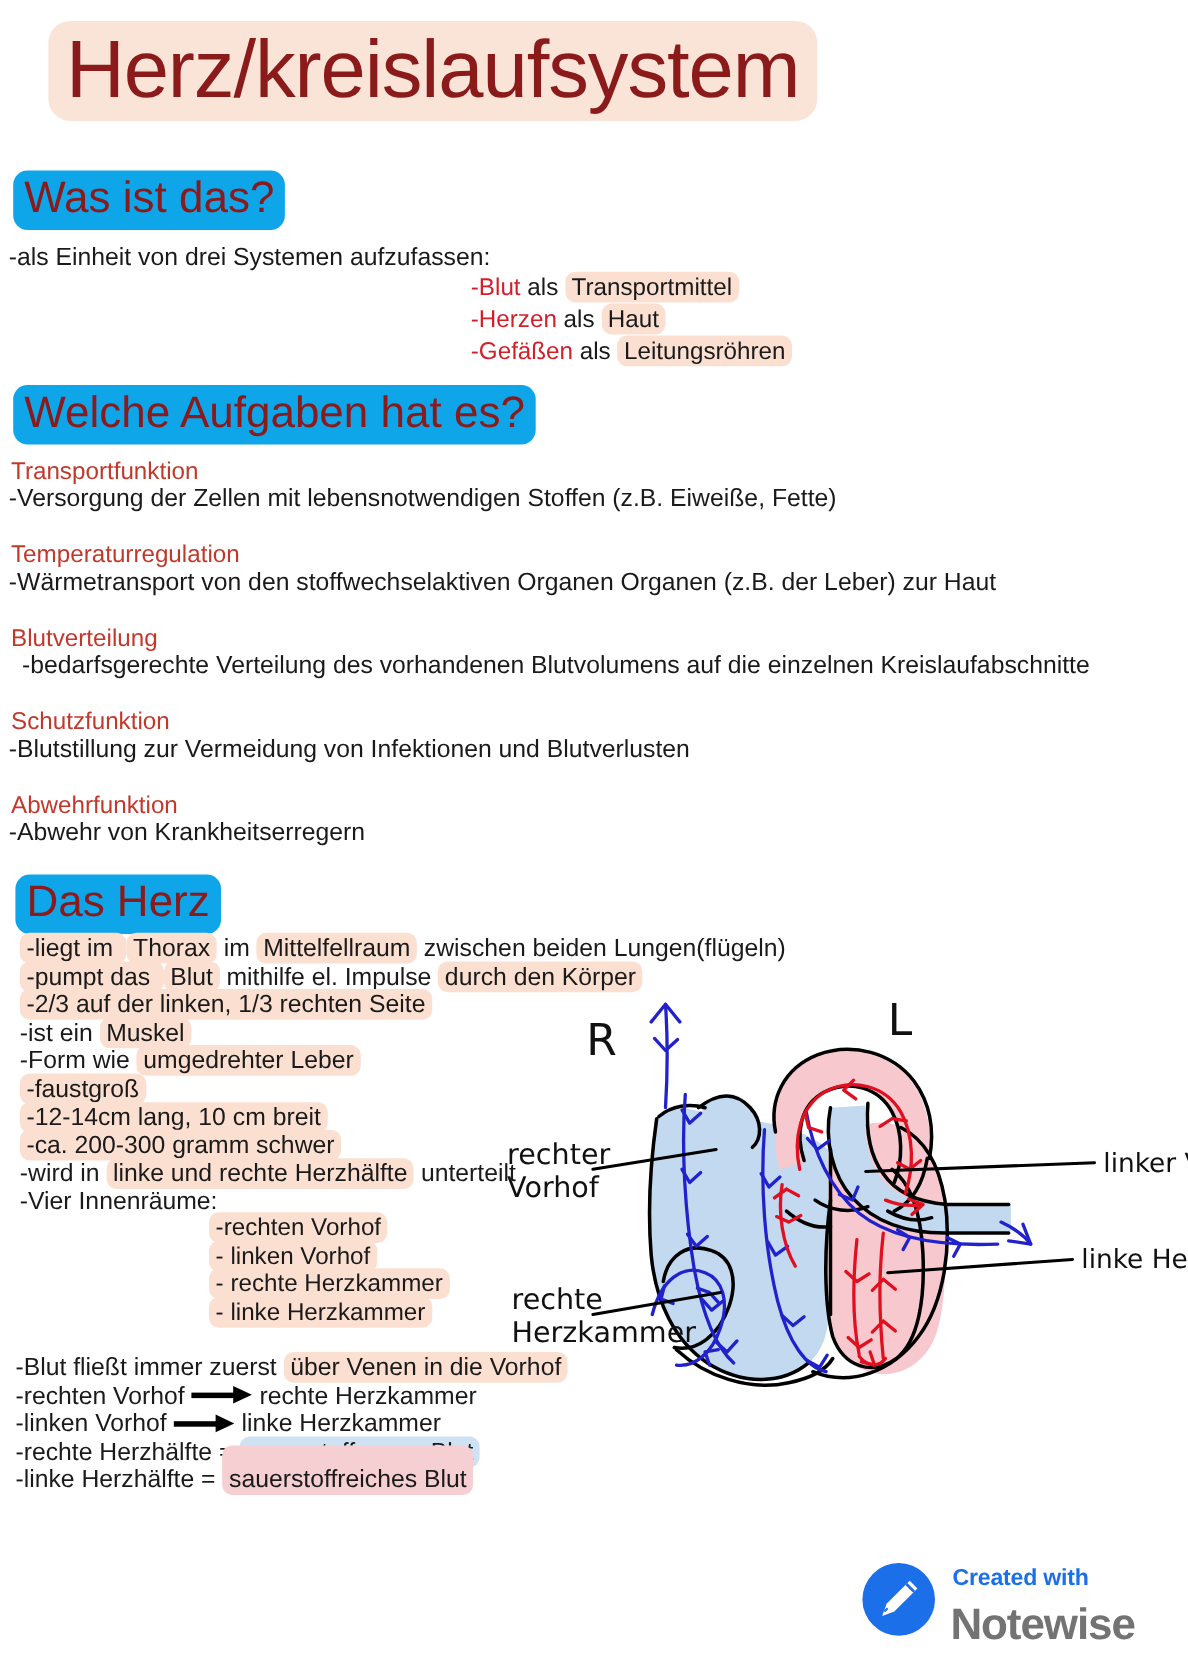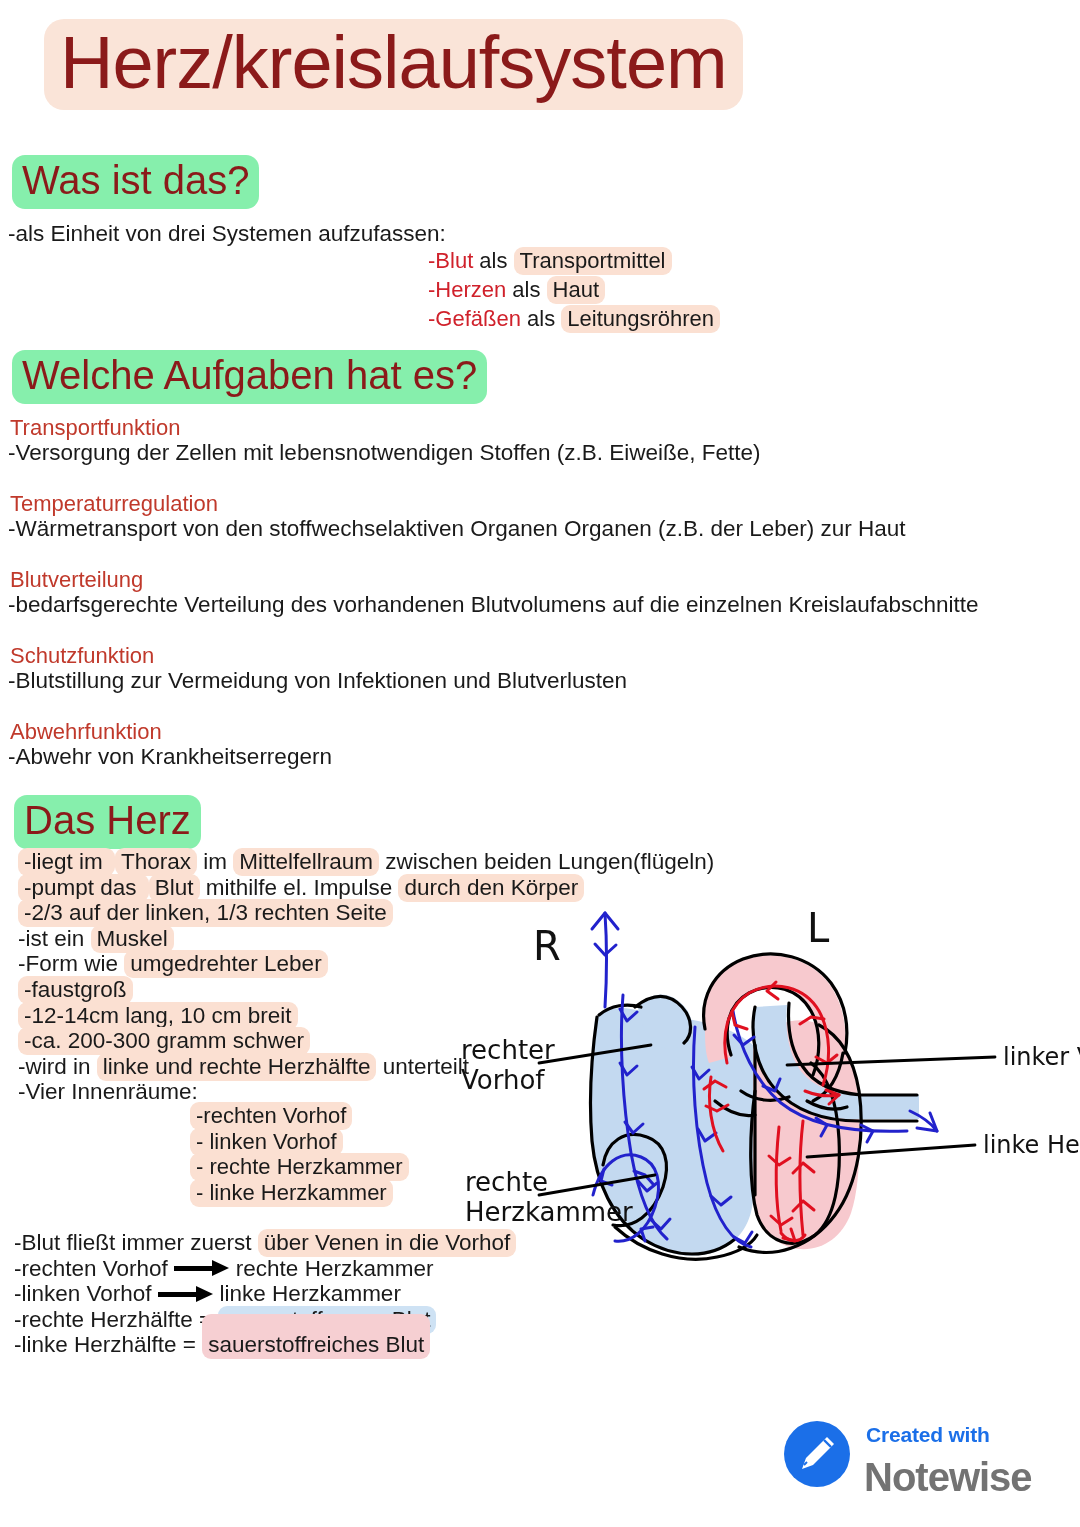--- a/index.html
+++ b/index.html
@@ -40,21 +40,21 @@
   .h2 {
     position: absolute;
     left: 12px;
     font-size: 40px;
     line-height: 1.0;
     font-weight: 400;
     color: #8B1A1A;
     white-space: nowrap;
   }
   .h2 .hl {
-    background: #86efac;
+    background: #0ea5e9;
     border-radius: 13px;
     padding: 3px 10px 7px 10px;
   }
 
   .h3 {
     position: absolute;
     left: 10px;
     font-size: 22px;
     line-height: 1.0;
     color: #C0392B;
@@ -227,21 +227,21 @@
   <span class="hl">Welche Aufgaben hat es?</span>
 </div>
 
 <div class="h3" style="top:417px;">Transportfunktion</div>
 <div class="para" style="top:442px;">-Versorgung der Zellen mit lebensnotwendigen Stoffen (z.B. Eiweiße, Fette)</div>
 
 <div class="h3" style="top:493px;">Temperaturregulation</div>
 <div class="para" style="top:518px;">-Wärmetransport von den stoffwechselaktiven Organen Organen (z.B. der Leber) zur Haut</div>
 
 <div class="h3" style="top:569px;">Blutverteilung</div>
-<div class="para" style="top:594px;">-bedarfsgerechte Verteilung des vorhandenen Blutvolumens auf die einzelnen Kreislaufabschnitte</div>
+<div class="para" style="top:594px;margin-left:12px;">-bedarfsgerechte Verteilung des vorhandenen Blutvolumens auf die einzelnen Kreislaufabschnitte</div>
 
 <div class="h3" style="top:645px;">Schutzfunktion</div>
 <div class="para" style="top:670px;">-Blutstillung zur Vermeidung von Infektionen und Blutverlusten</div>
 
 <div class="h3" style="top:721px;">Abwehrfunktion</div>
 <div class="para" style="top:746px;">-Abwehr von Krankheitserregern</div>
 
 <div class="h2" style="top:800px; left:14px;">
   <span class="hl">Das Herz</span>
 </div>

